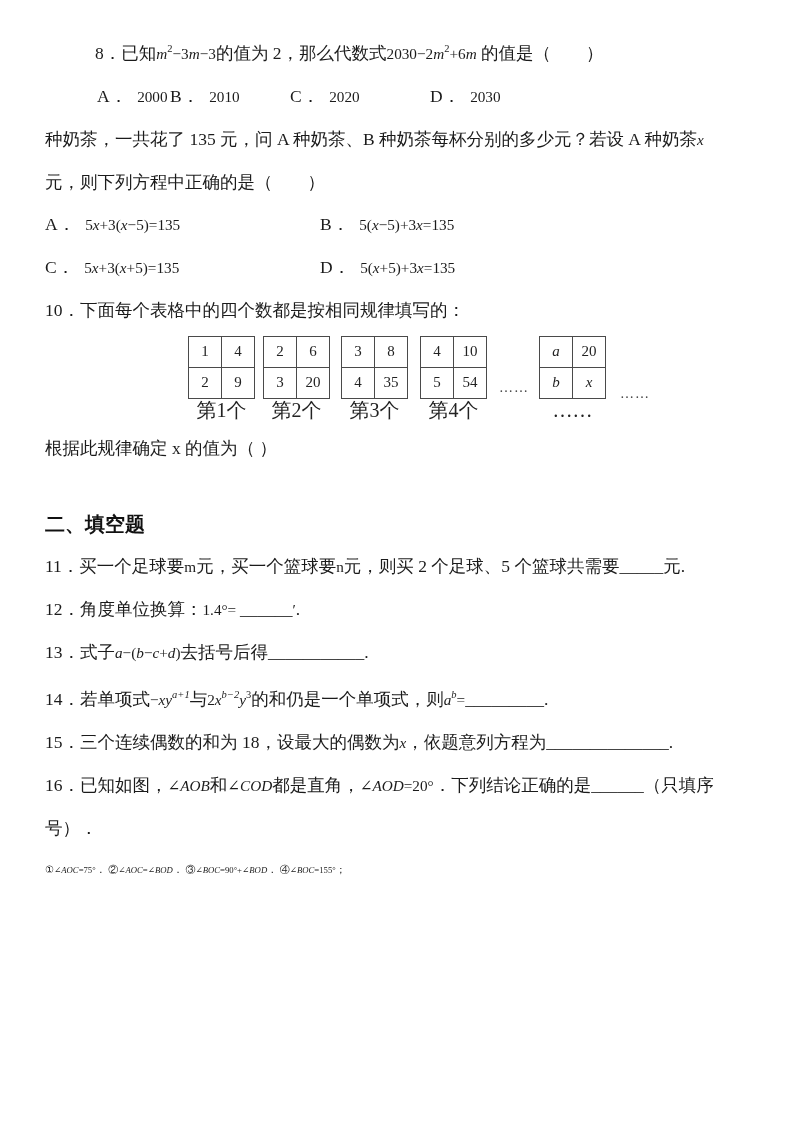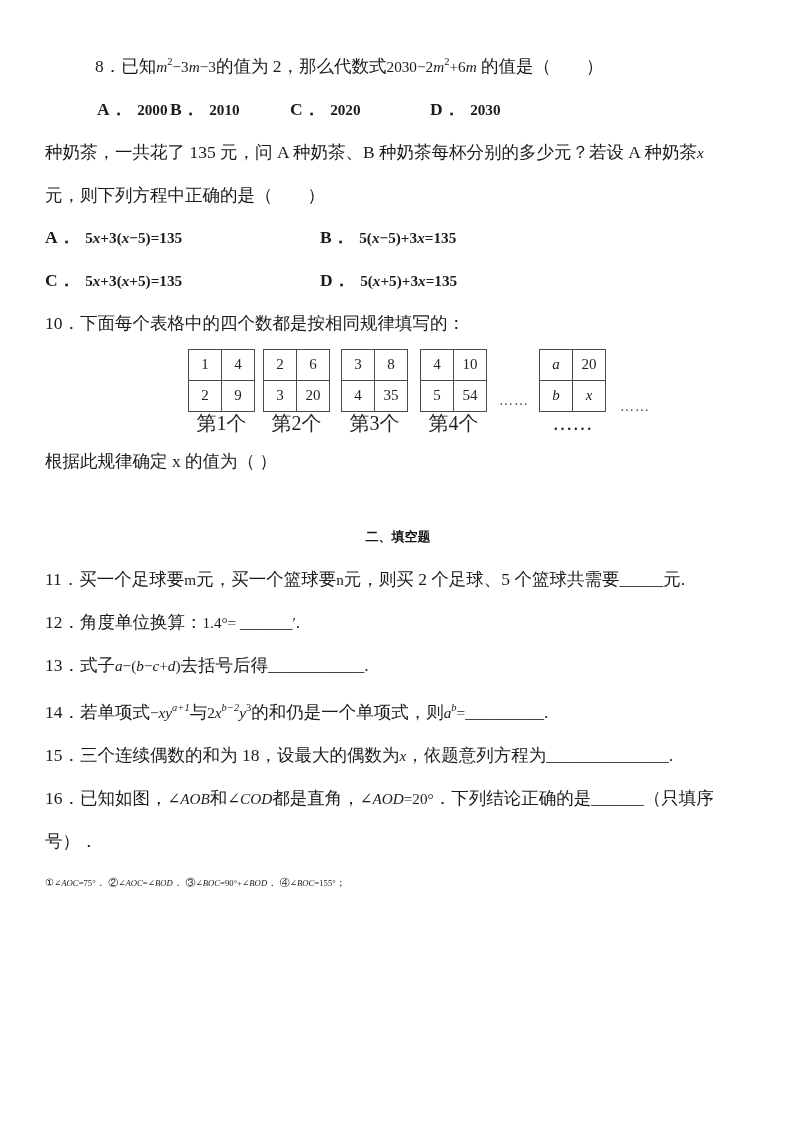--- a/index.html
+++ b/index.html
@@ -1,36 +1,36 @@
 <!DOCTYPE html>
 <html><head>
 <meta charset="utf-8">
 <style>
   html,body{margin:0;padding:0;background:#ffffff;}
   .page{
     position:relative;
     width:793px;height:966px;
     box-sizing:border-box;
-    padding:41px 42px 0 45px;
+    padding:28px 42px 0 45px;
     background:#ffffff;
     color:#1b1b1b;
     font-family:"Liberation Serif","DejaVu Serif",serif;
     font-size:17.5px;
     overflow:hidden;
   }
   .line{line-height:42px; white-space:nowrap;}
   .indent{margin-left:50px;}
   
   .seg-t{}
   .seg-m{font-size:0.87em;}
   .seg-i{font-size:0.87em;font-style:italic;}
   .seg-sup{font-size:0.60em;vertical-align:super;}
   .seg-supi{font-size:0.60em;vertical-align:super;font-style:italic;}
   
-  .opts{display:grid;font-weight:bold;}
+  .opts{display:grid;}
   .opts .opt{line-height:42px;white-space:nowrap;}
   .opt-label{margin-right:10px;}
   .q8opts{margin-left:52px;grid-template-columns:73px 120px 140px 1fr;}
   .q9opts{grid-template-columns:275px 1fr;}
   .q10opts{grid-template-columns:140px 135px 140px 1fr;}
   
   .figure{
     display:flex;align-items:flex-start;
     margin:5px 0 3px 143px;
     height:88px;
@@ -48,24 +48,23 @@
   .caption{font-size:20px;line-height:20px;color:#222;margin-top:1px;}
   .gap8{margin-left:8px;} .gap11{margin-left:11px;} .gap12{margin-left:12px;}
   .dots{font-size:14px;color:#444;letter-spacing:1px;}
   .dots-mid{margin:44px 10px 0 12px;}
   .dots-right{margin:50px 0 0 14px;}
   
   .section-heading{
     margin-top:34px;
     line-height:42px;
     font-weight:bold;
-    font-size:13px;
+    font-size:20px;
     font-family:"Liberation Sans","DejaVu Sans",sans-serif;
     color:#111;
-    text-align:center;
   }
   .line-small{font-size:10px;line-height:42px;white-space:nowrap;}
 </style>
 </head>
 <body>
 
 <div class="page">
 
   <div class="line indent"><span class="seg-t">8．已知</span><span class="seg-i">m</span><span class="seg-sup">2</span><span class="seg-m">−3</span><span class="seg-i">m</span><span class="seg-m">−3</span><span class="seg-t">的值为 2，那么代数式</span><span class="seg-m">2030−2</span><span class="seg-i">m</span><span class="seg-sup">2</span><span class="seg-m">+6</span><span class="seg-i">m</span><span class="seg-t"> 的值是（　　）</span></div>
 

